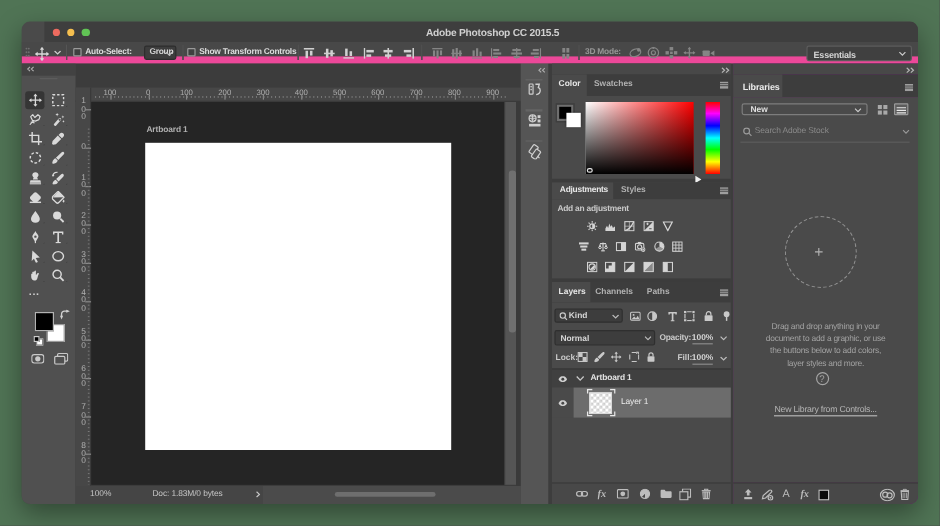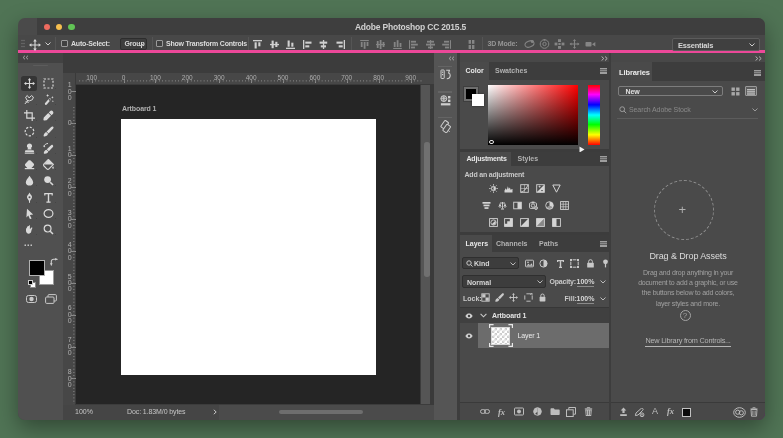--- a/index.html
+++ b/index.html
@@ -9,21 +9,21 @@
 .abs{position:absolute;}
 #win{position:absolute;left:18px;top:18px;width:747px;height:402px;border-radius:7px;
  background:#4a4a4a;box-shadow:0 8px 22px rgba(0,0,0,.38);overflow:hidden;}
 
 #titlebar{position:absolute;left:0;top:0;width:747px;height:17px;background:#3e3e3e;margin-left:19px;}
 .tl{position:absolute;top:5.5px;width:6.5px;height:6.5px;border-radius:50%;}
 #title{position:absolute;left:0;right:0;top:3.5px;text-align:center;font-size:8.5px;
  font-weight:bold;color:#d0d0d0;letter-spacing:-0.2px;}
 
 #opts{position:absolute;left:0;top:17px;width:747px;height:18px;background:#484848;
- border-bottom:3px solid #ec4899;}
+ border-bottom:6px solid #ec4899;}
 .sep{position:absolute;top:2px;height:13px;width:1px;background:#3a3a3a;border-right:1px solid #555;}
 .cb{position:absolute;top:5px;width:7px;height:7px;border:1px solid #9a9a9a;border-radius:1px;background:#404040;}
 .olbl{position:absolute;top:5px;font-size:7px;font-weight:bold;color:#dcdcdc;white-space:nowrap;letter-spacing:-0.2px;}
 .dd{position:absolute;background:#3d3d3d;border:1px solid #2d2d2d;border-radius:2px;color:#d6d6d6;
  font-size:7px;font-weight:bold;letter-spacing:-0.2px;}
 
 #tools{position:absolute;left:0;top:35px;width:44.5px;height:367px;background:#505050;}
 #docarea{position:absolute;left:44.5px;top:35px;width:371px;height:367px;background:#3c3c3c;}
 #cstrip{position:absolute;left:415.5px;top:35px;width:23.5px;height:367px;background:#555555;}
 #panels{position:absolute;left:441.5px;top:35px;width:149px;height:367px;background:#3c3c3c;}
@@ -958,21 +958,20 @@
           <line x1="5" y1="5" x2="7.2" y2="7.2" stroke="#9a9a9a" stroke-width="1"></line>
         </svg>
       <div class="abs" style="left:18px;top:25px;font-size:7px;color:#8a8a8a;letter-spacing:-0.1px;">Search Adobe Stock</div>
       <svg class="abs" style="left:140.5px;top:27px;" width="6" height="4" viewBox="0 0 6 4">
           <path d="M0.5 0.5L3 3L5.5 0.5" stroke="#9a9a9a" stroke-width="1" fill="none"></path>
         </svg>
       <div class="abs" style="left:6px;top:36.5px;width:141px;height:1px;background:#5c5c5c;"></div>
 
       <div class="abs" style="left:43px;top:99px;width:60px;height:60px;border:1px dashed #8e8e8e;border-radius:50%;"></div>
       <div class="abs" style="left:67.5px;top:121px;font-size:13px;color:#b0b0b0;font-weight:300;">+</div>
-      <div class="abs" style="left:0;top:170px;width:154px;text-align:center;font-size:9px;color:#dcdcdc;letter-spacing:-0.1px;">Drag &amp; Drop Assets</div>
       <div class="abs" style="left:0;top:186.5px;width:154px;text-align:center;font-size:7px;line-height:10.4px;color:#a2a2a2;letter-spacing:-0.2px;">Drag and drop anything in your<br>document to add a graphic, or use<br>the buttons below to add colors,<br>layer styles and more.</div>
       <div class="abs" style="left:68.5px;top:229px;width:11px;height:11px;border:1px solid #a5a5a5;border-radius:50%;text-align:center;font-size:8px;line-height:10.5px;color:#a5a5a5;">?</div>
       <div class="abs" style="left:0;top:255px;width:154px;text-align:center;font-size:7.3px;color:#b5b5b5;letter-spacing:-0.2px;"><span style="border-bottom:1px solid #b5b5b5;padding-bottom:0.5px;">New Library from Controls...</span></div>
     </div>
 
     <div class="abs" style="left:0;top:349px;width:154px;height:18px;background:#484848;border-top:1px solid #3a3a3a;">
       <svg class="abs" style="left:7.5px;top:4px;" width="9" height="10" viewBox="0 0 9 10">
           <path d="M4.5 0.5L7.3 3.5H5.6V6H3.4V3.5H1.7Z" fill="#bdbdbd"></path>
           <rect x="1.2" y="7.2" width="6.6" height="1.8" fill="#bdbdbd"></rect>
         </svg>

